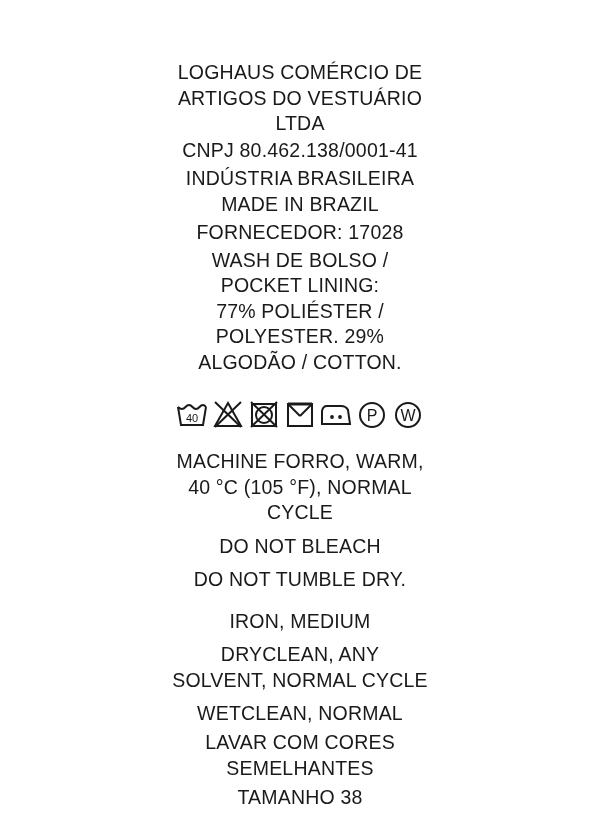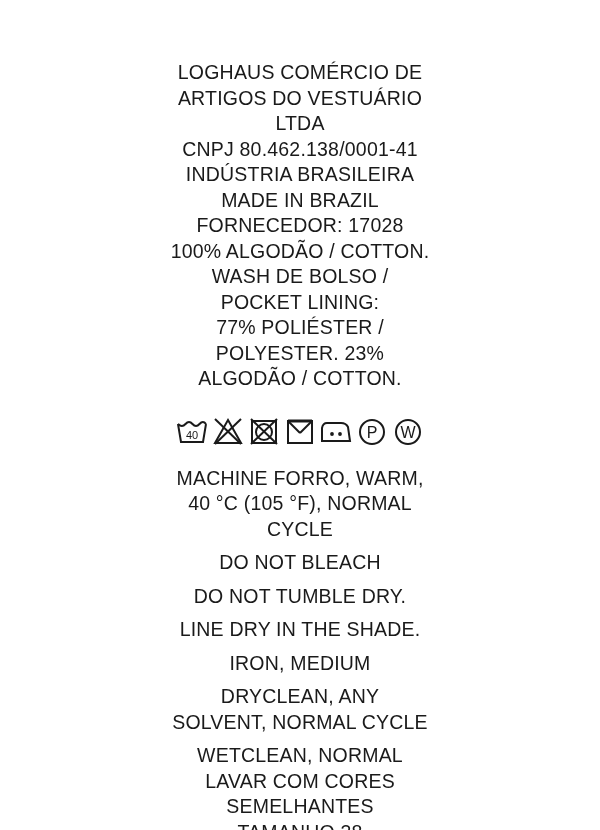--- a/index.html
+++ b/index.html
@@ -81,25 +81,24 @@
 
   <div class="gap-md"></div>
 
   <div class="block">
     <div class="line">FORNECEDOR: 17028</div>
   </div>
 
   <div class="gap-md"></div>
 
   <div class="block">
-    <div class="line">100% ALGODÃO / COTTON.</div>
     <div class="line">WASH DE BOLSO /</div>
     <div class="line">POCKET LINING:</div>
     <div class="line">77% POLIÉSTER /</div>
-    <div class="line">POLYESTER. 23%</div>
+    <div class="line">POLYESTER. 29%</div>
     <div class="line">ALGODÃO / COTTON.</div>
   </div>
 
   <div class="symbols">
 
     <div class="sym">
       <svg viewBox="0 0 34 34" width="34" height="34" aria-hidden="true">
         <path d="M3 10 L6 28 L28 28 L31 10" fill="none" stroke="#1a1a1a" stroke-width="2"></path>
         <path d="M3 10 Q7 14 10.5 10 Q14 6 17.5 10 Q21 14 24.5 10 Q28 6 31 10" fill="none" stroke="#1a1a1a" stroke-width="2"></path>
         <text x="17" y="25" font-family="Liberation Sans, sans-serif" font-size="11" text-anchor="middle" fill="#1a1a1a">40</text>
@@ -158,21 +157,20 @@
 
   <div class="block">
     <div class="line">MACHINE FORRO, WARM,</div>
     <div class="line">40 °C (105 °F), NORMAL</div>
     <div class="line">CYCLE</div>
     <div class="gap-sm"></div>
     <div class="line">DO NOT BLEACH</div>
     <div class="gap-sm"></div>
     <div class="line">DO NOT TUMBLE DRY.</div>
     <div class="gap-sm"></div>
-    <div class="line">LINE DRY IN THE SHADE.</div>
     <div class="gap-sm"></div>
     <div class="line">IRON, MEDIUM</div>
     <div class="gap-sm"></div>
     <div class="line">DRYCLEAN, ANY</div>
     <div class="line">SOLVENT, NORMAL CYCLE</div>
     <div class="gap-sm"></div>
     <div class="line">WETCLEAN, NORMAL</div>
   </div>
 
   <div class="gap-lg"></div>

